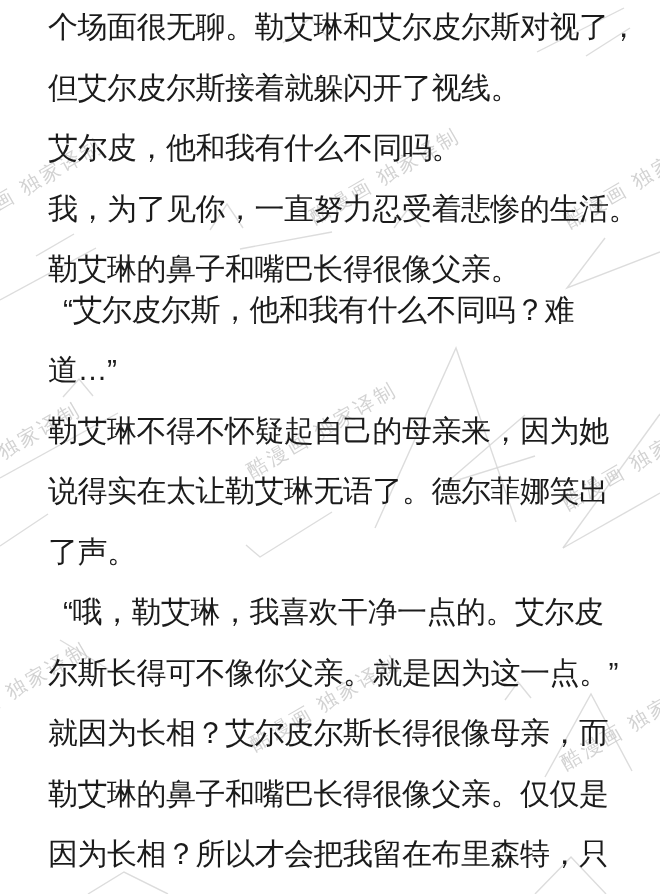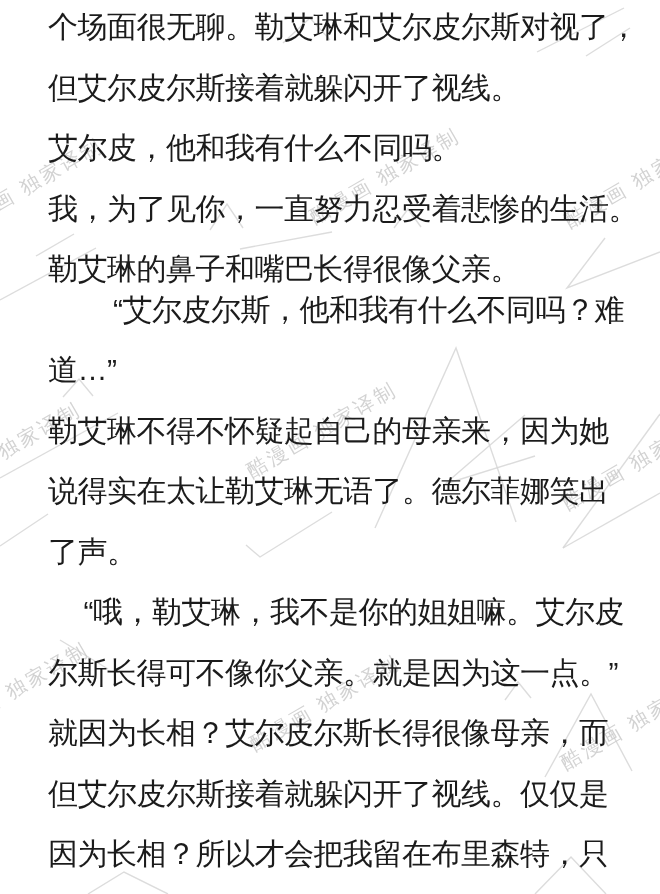--- a/index.html
+++ b/index.html
@@ -60,21 +60,21 @@
   }
   .line {
     height: 60.5px;
     line-height: 38px;
     font-size: 30px;
     letter-spacing: -0.5px;
     color: var(--text-color, #1b1b1b);
     white-space: nowrap;
     overflow: visible;
   }
-  .line.indent { padding-left: 15px; text-align: right; }
+  .line.indent { padding-left: 15px; }
   .line.tight  { margin-top: -20px; }
 </style>
 </head>
 <body>
 
 <div class="page" style="--page-bg: #ffffff; --text-color: #1b1b1b; --wm-color: #c8c8c8; --wm-line-color: #d6d6d6;">
 
   <svg class="wm-lines" viewBox="0 0 660 894" xmlns="http://www.w3.org/2000/svg">
     <polyline points="0,300 96,248"></polyline>
     <polyline points="537,52 624,8"></polyline>
@@ -114,20 +114,20 @@
       <div class="line">个场面很无聊。勒艾琳和艾尔皮尔斯对视了，</div>
       <div class="line">但艾尔皮尔斯接着就躲闪开了视线。</div>
       <div class="line">艾尔皮，他和我有什么不同吗。</div>
       <div class="line">我，为了见你，一直努力忍受着悲惨的生活。</div>
       <div class="line">勒艾琳的鼻子和嘴巴长得很像父亲。</div>
       <div class="line indent tight">“艾尔皮尔斯，他和我有什么不同吗？难</div>
       <div class="line">道…”</div>
       <div class="line">勒艾琳不得不怀疑起自己的母亲来，因为她</div>
       <div class="line">说得实在太让勒艾琳无语了。德尔菲娜笑出</div>
       <div class="line">了声。</div>
-      <div class="line indent">“哦，勒艾琳，我不是你的姐姐嘛。艾尔皮</div>
+      <div class="line indent">“哦，勒艾琳，我喜欢干净一点的。艾尔皮</div>
       <div class="line">尔斯长得可不像你父亲。就是因为这一点。”</div>
       <div class="line">就因为长相？艾尔皮尔斯长得很像母亲，而</div>
-      <div class="line">但艾尔皮尔斯接着就躲闪开了视线。仅仅是</div>
+      <div class="line">勒艾琳的鼻子和嘴巴长得很像父亲。仅仅是</div>
       <div class="line">因为长相？所以才会把我留在布里森特，只</div>
     </div>
 
 </div>
 
 </body></html>

